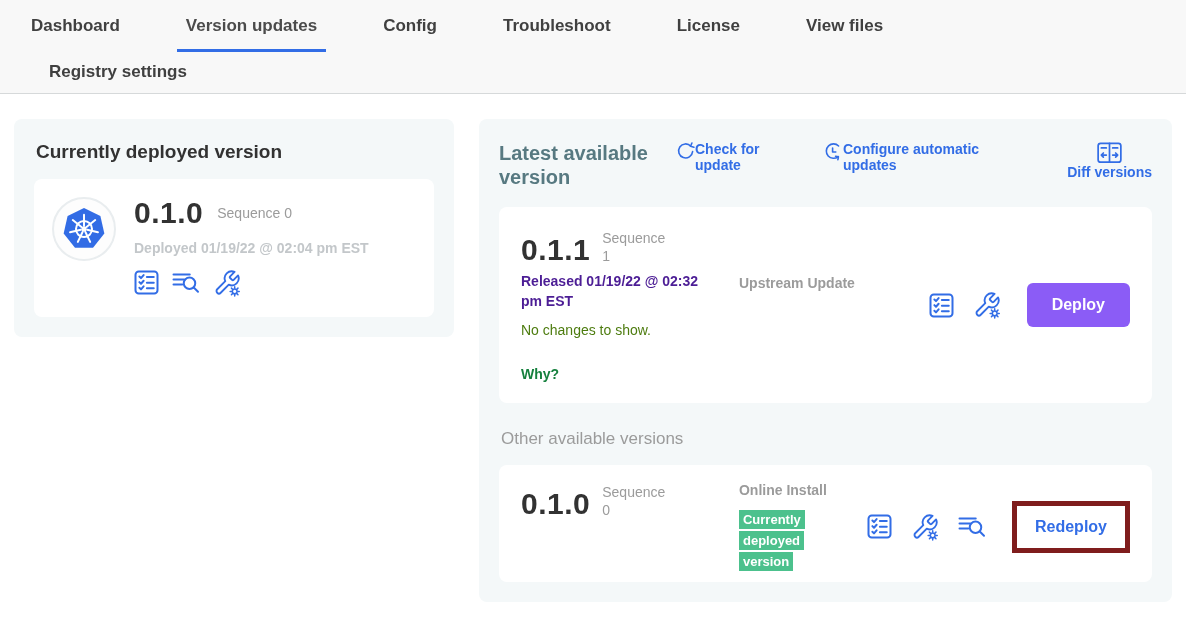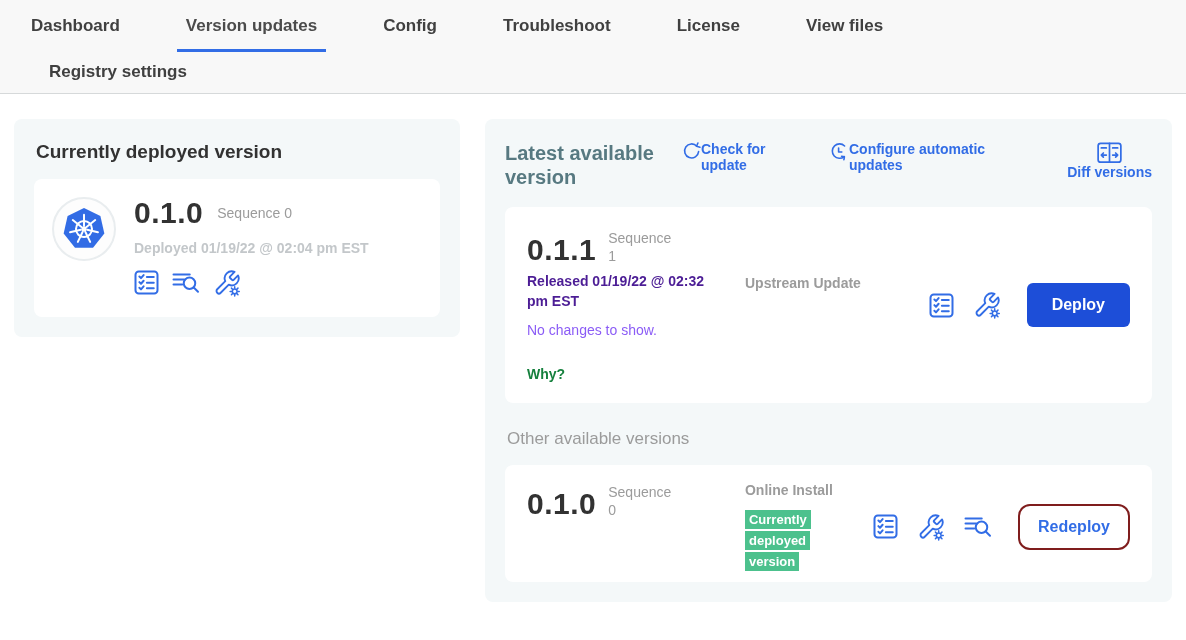--- a/index.html
+++ b/index.html
@@ -55,31 +55,31 @@
   .ha-1 { margin-left:24px; width:118px; }
   .ha-2 { margin-left:30px; width:196px; }
   .ha-diff { margin-left:auto; white-space:nowrap; align-items:center;flex-direction:column; }
 
   
   .release-card { padding:20px 22px; display:flex; align-items:flex-start; }
   .col-version { width:218px; flex:0 0 auto; }
   .seq-narrow { display:inline-block; width:70px; line-height:1.25; vertical-align:top; padding-top:3px; }
   .ver-row2 { display:flex; gap:12px; align-items:flex-end; }
   .released { width:192px; font-size:14px; font-weight:bold; color:#4c1d95; line-height:1.4; margin-top:7px; }
-  .changes { font-size:14px; color:#8b5cf6; margin-top:11px; }
+  .changes { font-size:14px; color:#4d7c0f; margin-top:11px; }
   .why { display:inline-block; font-size:14px; font-weight:bold; color:#15803d; margin-top:28px; cursor:pointer; }
   .col-source { width:128px; flex:0 0 auto; font-size:14px; font-weight:bold; color:#9b9b9b; line-height:1.35; }
   .col-source.pushed { padding-top:47px; }
   .actions { margin-left:auto; align-self:center; display:flex; align-items:center; gap:19px; }
   .btn-primary {
-    background:#1d4ed8; color:#ffffff; border:none; border-radius:6px;
+    background:#8b5cf6; color:#ffffff; border:none; border-radius:6px;
     font-family:inherit; font-size:16px; font-weight:bold; padding:13px 25px; cursor:pointer; margin-left:7px;
   }
   .btn-outline {
-    background:#ffffff; color:#326de6; border:2px solid #7f1d1d; border-radius:12px;
+    background:#ffffff; color:#326de6; border:5px solid #7f1d1d; border-radius:0;
     font-family:inherit; font-size:16px; font-weight:bold; padding:12px 18px; cursor:pointer; margin-left:7px;
   }
   .other-title { font-size:17px; color:#9b9b9b; margin:26px 2px 16px; }
   .card2 { padding:16px 22px 10px; }
   .badge-wrap { width:80px; margin-top:9px; line-height:20px; }
   .badge {
     background:#4cc18d; color:#ffffff; font-size:13px; font-weight:bold;
     padding:2px 4px; box-decoration-break:clone; -webkit-box-decoration-break:clone;
   }
   svg.blue { stroke:#326de6; fill:none; stroke-width:1.6; stroke-linecap:round; stroke-linejoin:round; }

